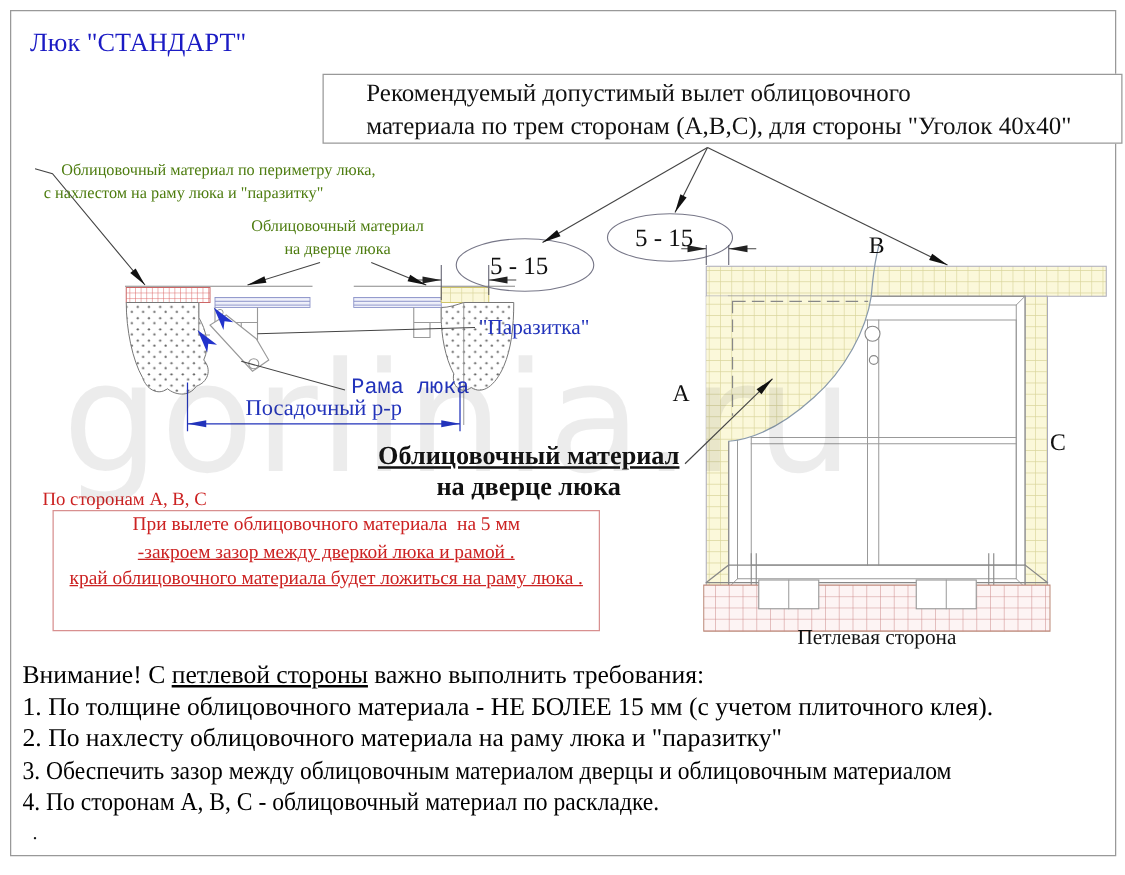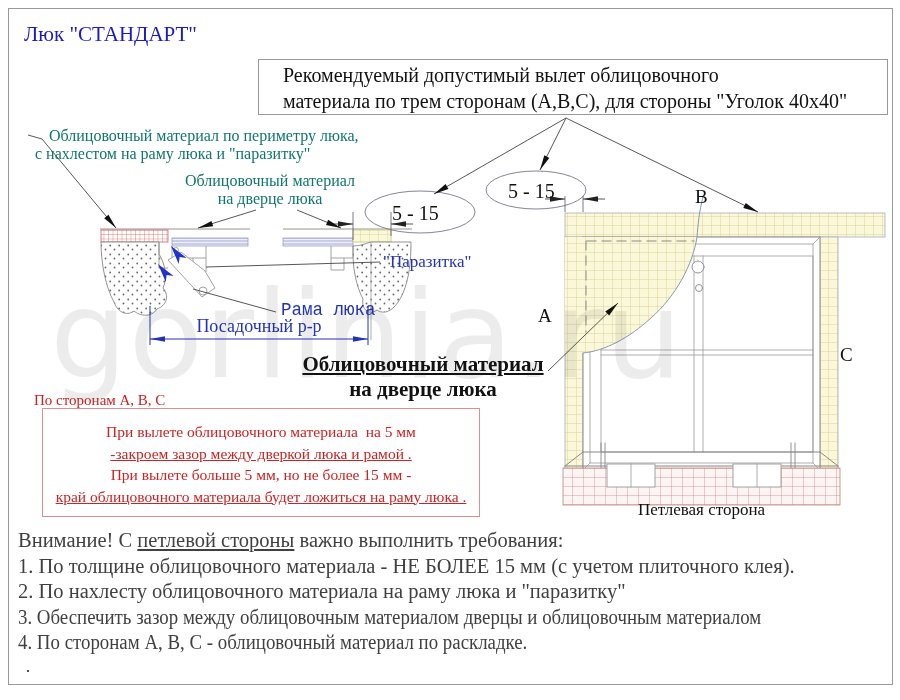--- a/index.html
+++ b/index.html
@@ -3,32 +3,32 @@
 <meta charset="utf-8">
 <style>
   html,body{margin:0;padding:0;background:#fff;}
   .page{position:relative;width:900px;height:700px;background:#fff;overflow:hidden;
         font-family:"Liberation Serif","DejaVu Serif",serif;color:#111;}
   .border-frame{position:absolute;left:8px;top:8px;width:883px;height:675px;
         border:1px solid #999;pointer-events:none;}
   .abs{position:absolute;}
   .title{font-size:21px;color:#1b1bc4;}
   .recbox{border:1px solid #999;background:#fff;font-size:20px;line-height:26px;
-        padding:2px 0 0 24px;}
-  .sml{font-size:16px;line-height:18px;color:#0f766e;}
+        padding:2px 0 0 34px;}
+  .sml{font-size:13px;line-height:18px;color:#4d7c0f;}
   .blue{color:#2233bb;}
   .dim{font-size:20px;text-align:left;}
   .bigl{font-size:21px;font-weight:bold;text-align:center;white-space:nowrap;}
   .ul{text-decoration:underline;}
   .letter{font-size:19px;color:#111;}
   .rednote{color:#c22;}
   .redbox{border:1px solid #d89090;text-align:center;font-size:15.5px;line-height:21.5px;
-        padding-top:12px;color:#c22;}
+        color:#c22;}
   .rline{white-space:pre;}
-  .req{font-size:20.5px;line-height:25.5px;color:#404040;white-space:nowrap;}
+  .req{font-size:20.5px;line-height:25.5px;color:#000000;white-space:nowrap;}
   .cond{display:inline-block;transform:scaleX(0.92);transform-origin:left center;}
   .cond2{display:inline-block;transform:scaleX(0.88);transform-origin:left center;}
   .watermark{font-family:"DejaVu Sans",sans-serif;font-size:122px;color:#333;
         opacity:0.085;letter-spacing:1px;pointer-events:none;z-index:40;}
   svg.linework{position:absolute;left:0;top:0;z-index:5;pointer-events:none;}
   .txt{z-index:10;}
   .centered{text-align:center;white-space:nowrap;}
 </style>
 </head>
 <body>
@@ -189,21 +189,20 @@
   <div class="abs txt letter" style="left:695px;top:186px;">В</div>
   <div class="abs txt letter" style="left:840px;top:344px;">С</div>
 
   <div class="abs txt centered" style="left:565px;top:500px;width:273px;font-size:17px;">Петлевая сторона</div>
 
   <div class="abs txt rednote" style="left:34px;top:392px;font-size:15px;">По сторонам А, В, С</div>
 
   <div class="abs txt redbox" style="left:42px;top:408px;width:436px;height:95px;">
     <div class="rline">При вылете облицовочного материала  на 5 мм</div>
     <div class="rline ul">-закроем зазор между дверкой люка и рамой .</div>
-    <div class="rline">При вылете больше 5 мм, но не более 15 мм -</div>
     <div class="rline ul">край облицовочного материала будет ложиться на раму люка .</div>
   </div>
 
   <div class="abs txt" style="left:18px;top:528px;">
     <div class="req">
       <span>Внимание! С </span><span class="ul">петлевой стороны</span><span> важно выполнить требования:</span>
     </div>
     <div class="req">1. По толщине облицовочного материала - НЕ БОЛЕЕ 15 мм (с учетом плиточного клея).</div>
     <div class="req">2. По нахлесту облицовочного материала на раму люка и "паразитку"</div>
     <div class="req"><span class="cond">3. Обеспечить зазор между облицовочным материалом дверцы и облицовочным материалом</span></div>

